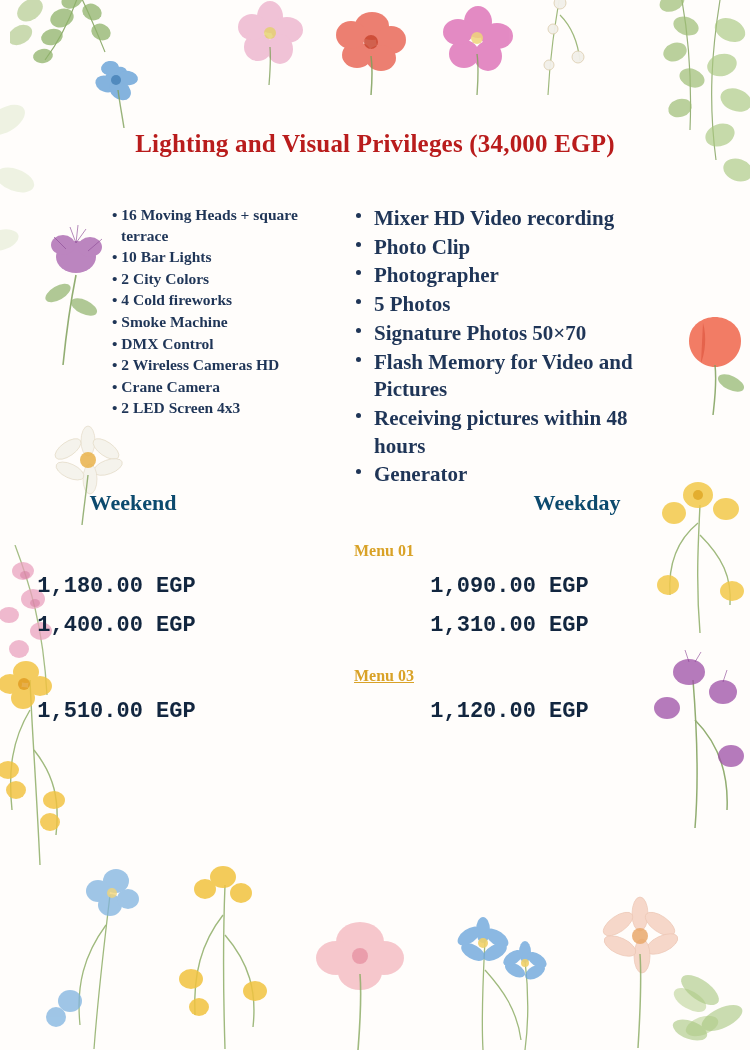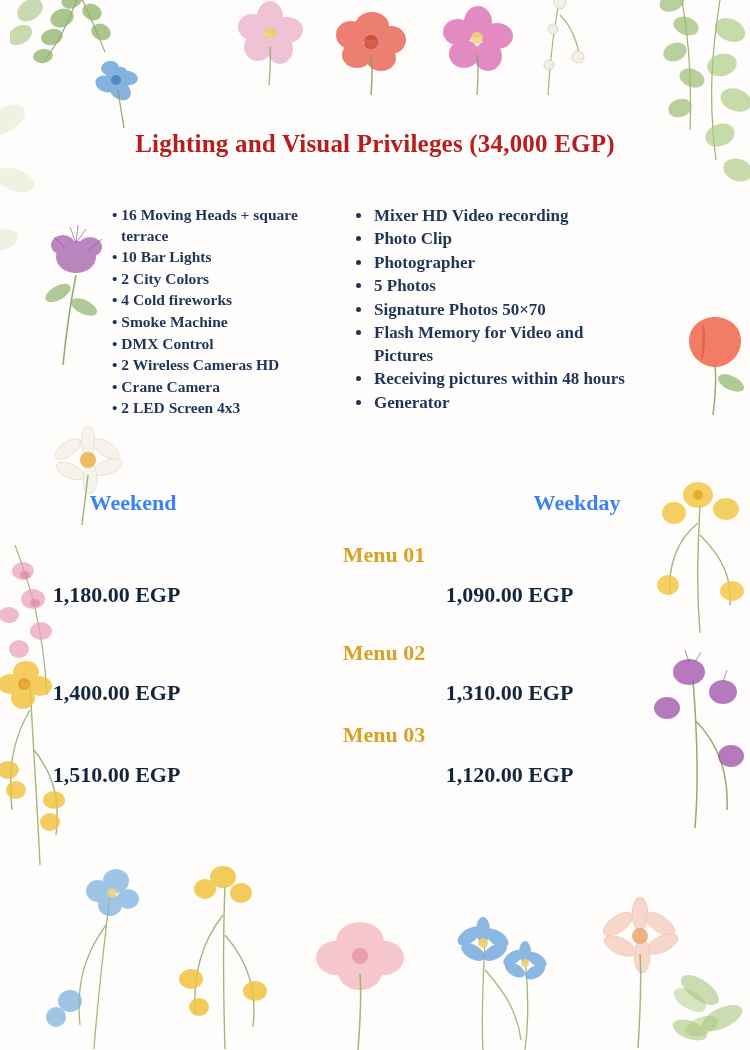--- a/index.html
+++ b/index.html
@@ -76,21 +76,21 @@
     color: #1f3557;
     line-height: 1.33;
     margin-bottom: 1px;
     text-indent: -9px;
     padding-left: 9px;
   }
   .col-left li::before {
     content: "• ";
   }
   .col-right li {
-    font-size: 17px;
+    font-size: 21px;
     font-weight: bold;
     color: #1f3557;
     line-height: 1.32;
     margin-bottom: 1px;
     position: relative;
     padding-left: 22px;
   }
   .col-right li::before {
     content: "";
     position: absolute;
@@ -111,52 +111,53 @@
   }
   .headrow {
     display: flex;
     width: 750px;
   }
   .head-cell {
     width: 375px;
     text-align: center;
     font-size: 22px;
     font-weight: bold;
-    color: #3b82f6;
+    color: #0c4a6e;
   }
   .head-cell.left  { padding-right: 178px; }
   .head-cell.right { padding-right: 40px; }
 
   .menu-label {
     width: 750px;
     text-align: center;
-    font-size: 22px;
+    font-size: 16px;
     font-weight: bold;
     color: #d9a227;
     margin-top: 26px;
     padding-left: 18px;
     box-sizing: border-box;
   }
   .price-row {
     display: flex;
     width: 626px;
     margin-top: 14px;
+    font-family: Liberation Mono, monospace;
   }
   .price-cell {
     width: 375px;
     text-align: center;
     font-size: 22px;
     font-weight: bold;
     color: #12263f;
   }
   .price-cell.left  { padding-right: 160px; }
   .price-cell.right { }
 
   .m2 .menu-label { margin-top: 32px; }
-  .m3 .menu-label { margin-top: 16px; }
+  .m3 .menu-label { margin-top: 29px; text-decoration: underline; }
 </style>
 </head>
 <body>
 
 <div class="page">
 
   <div class="decor">
 
     <svg style="top:-10px;left:10px;" width="150" height="140" viewBox="0 0 150 140">
       <g stroke="#7fa05a" stroke-width="1.2" fill="none" opacity="0.85">
@@ -519,21 +520,20 @@
 
       <div class="m1">
         <div class="menu-label">Menu 01</div>
         <div class="price-row">
           <div class="price-cell left">1,180.00 EGP</div>
           <div class="price-cell right">1,090.00 EGP</div>
         </div>
       </div>
 
       <div class="m2">
-        <div class="menu-label">Menu 02</div>
         <div class="price-row">
           <div class="price-cell left">1,400.00 EGP</div>
           <div class="price-cell right">1,310.00 EGP</div>
         </div>
       </div>
 
       <div class="m3">
         <div class="menu-label">Menu 03</div>
         <div class="price-row">
           <div class="price-cell left">1,510.00 EGP</div>

